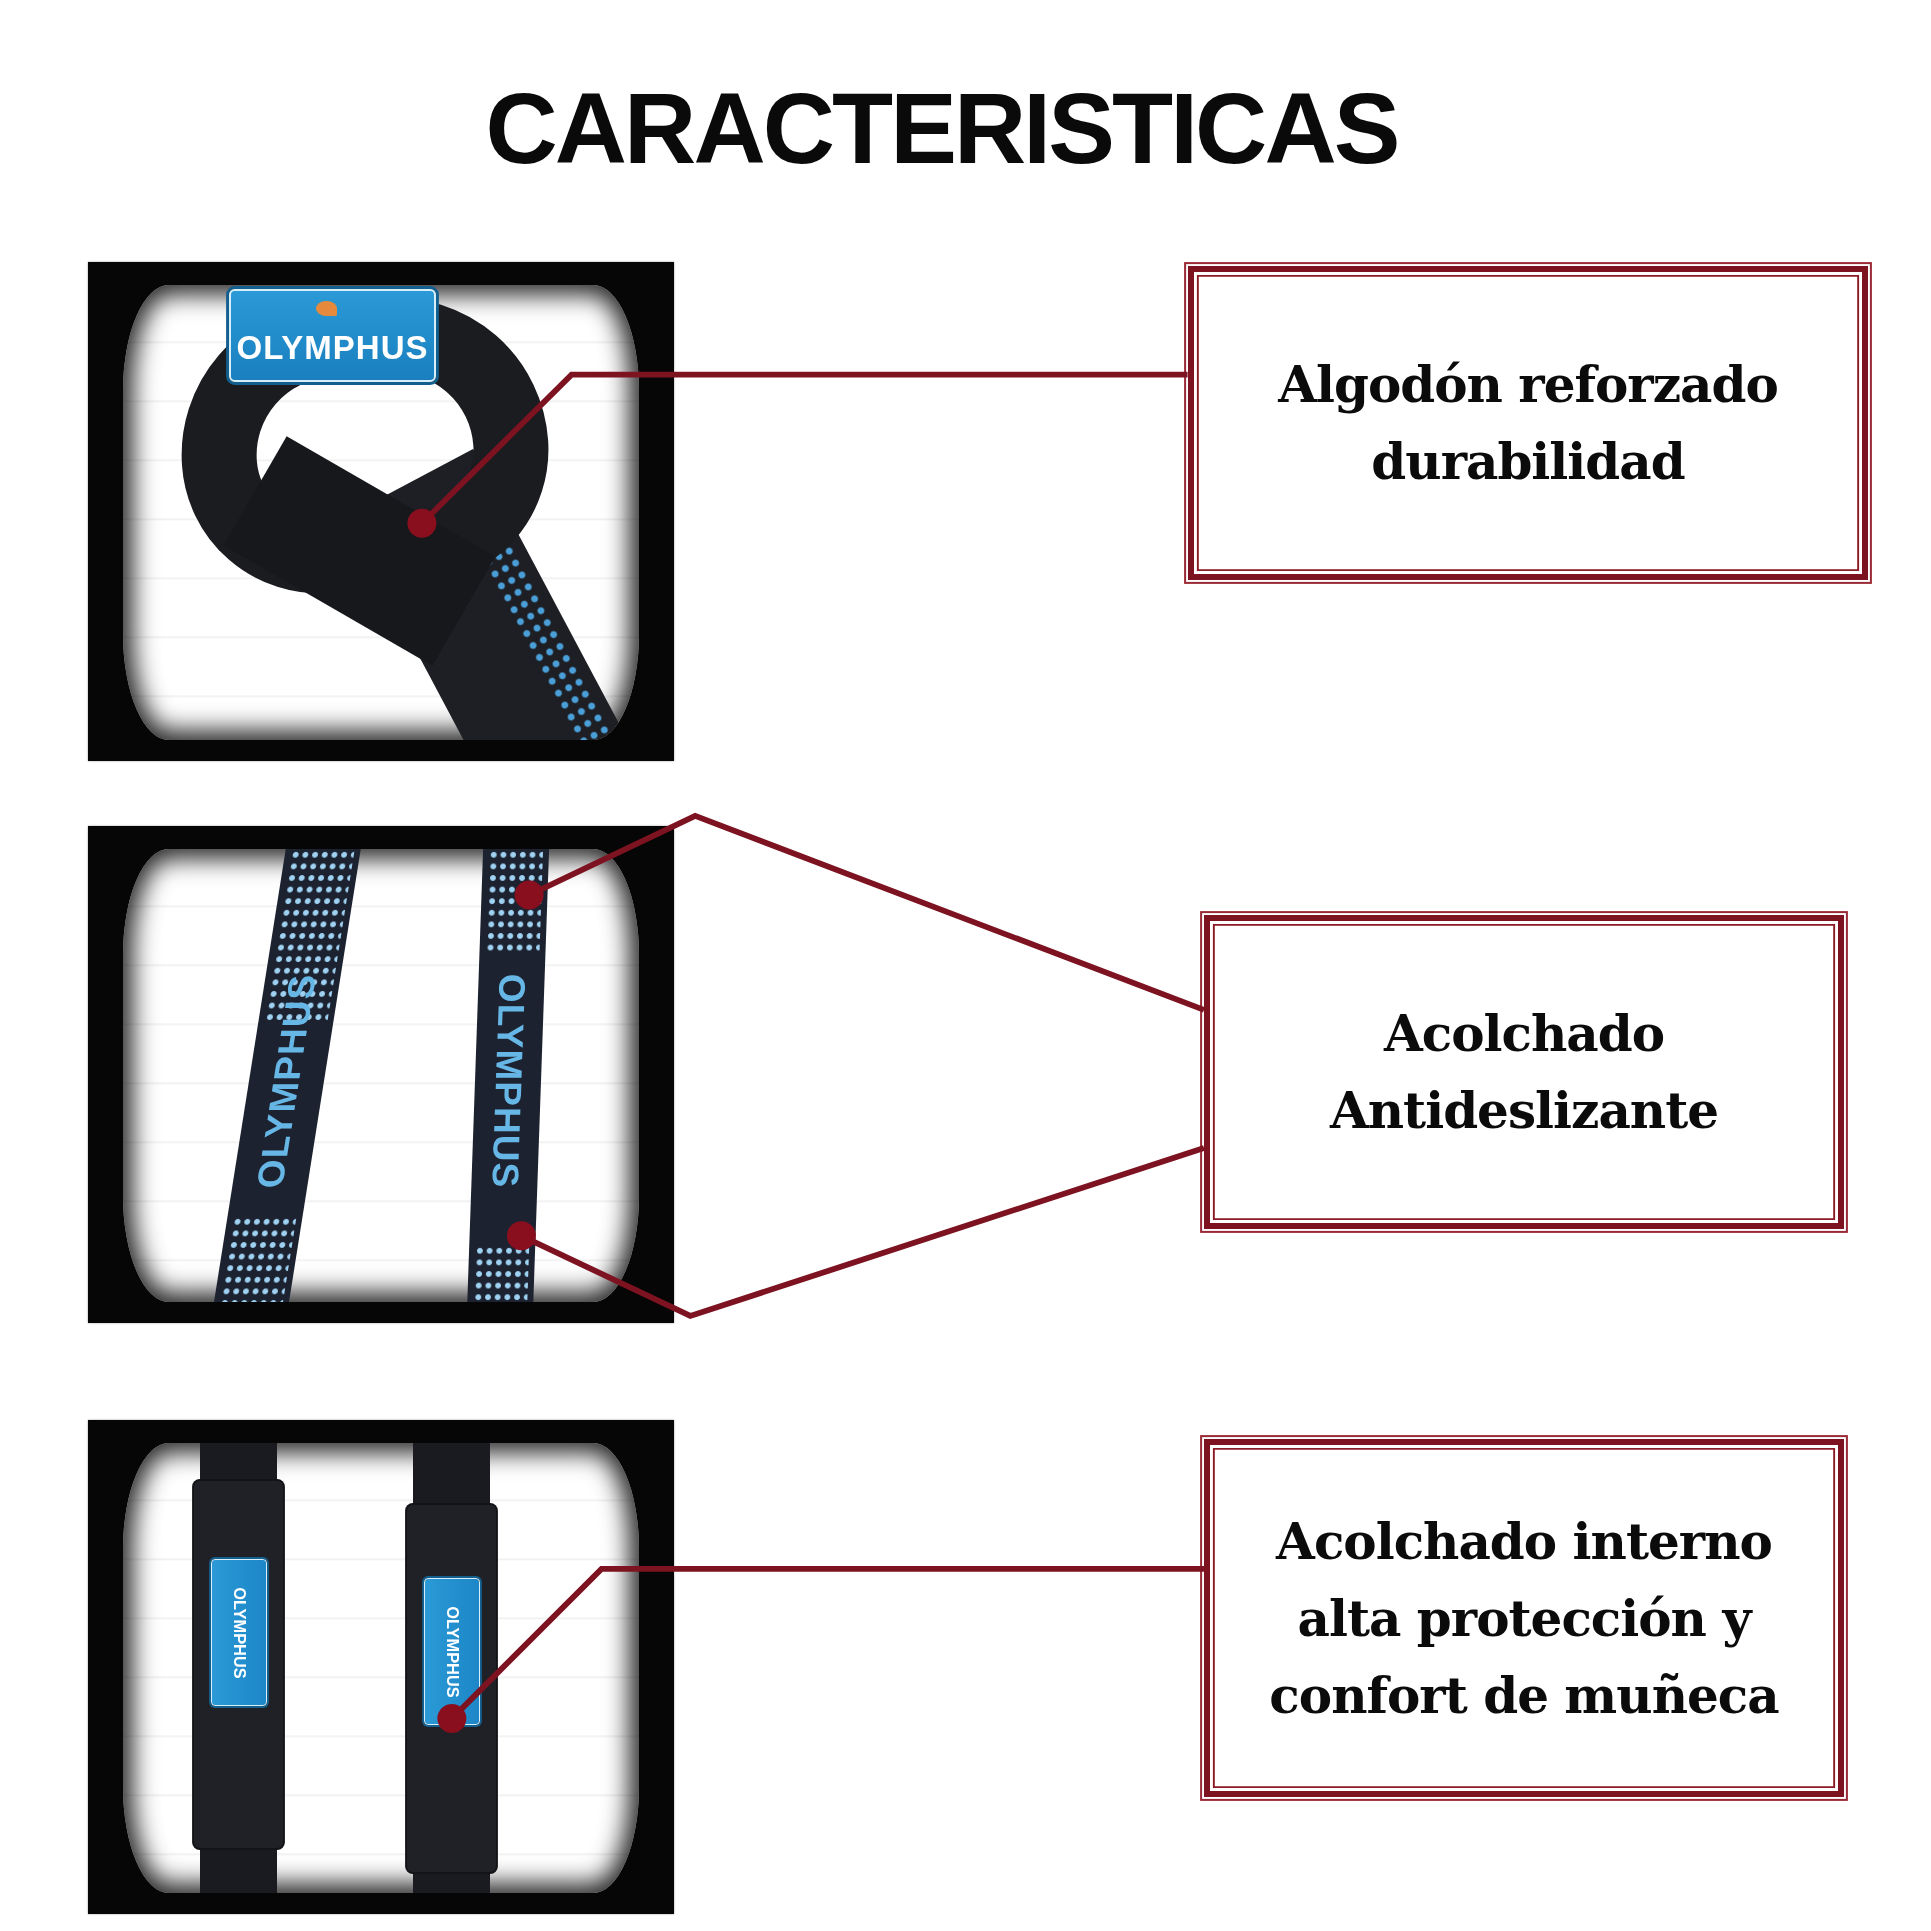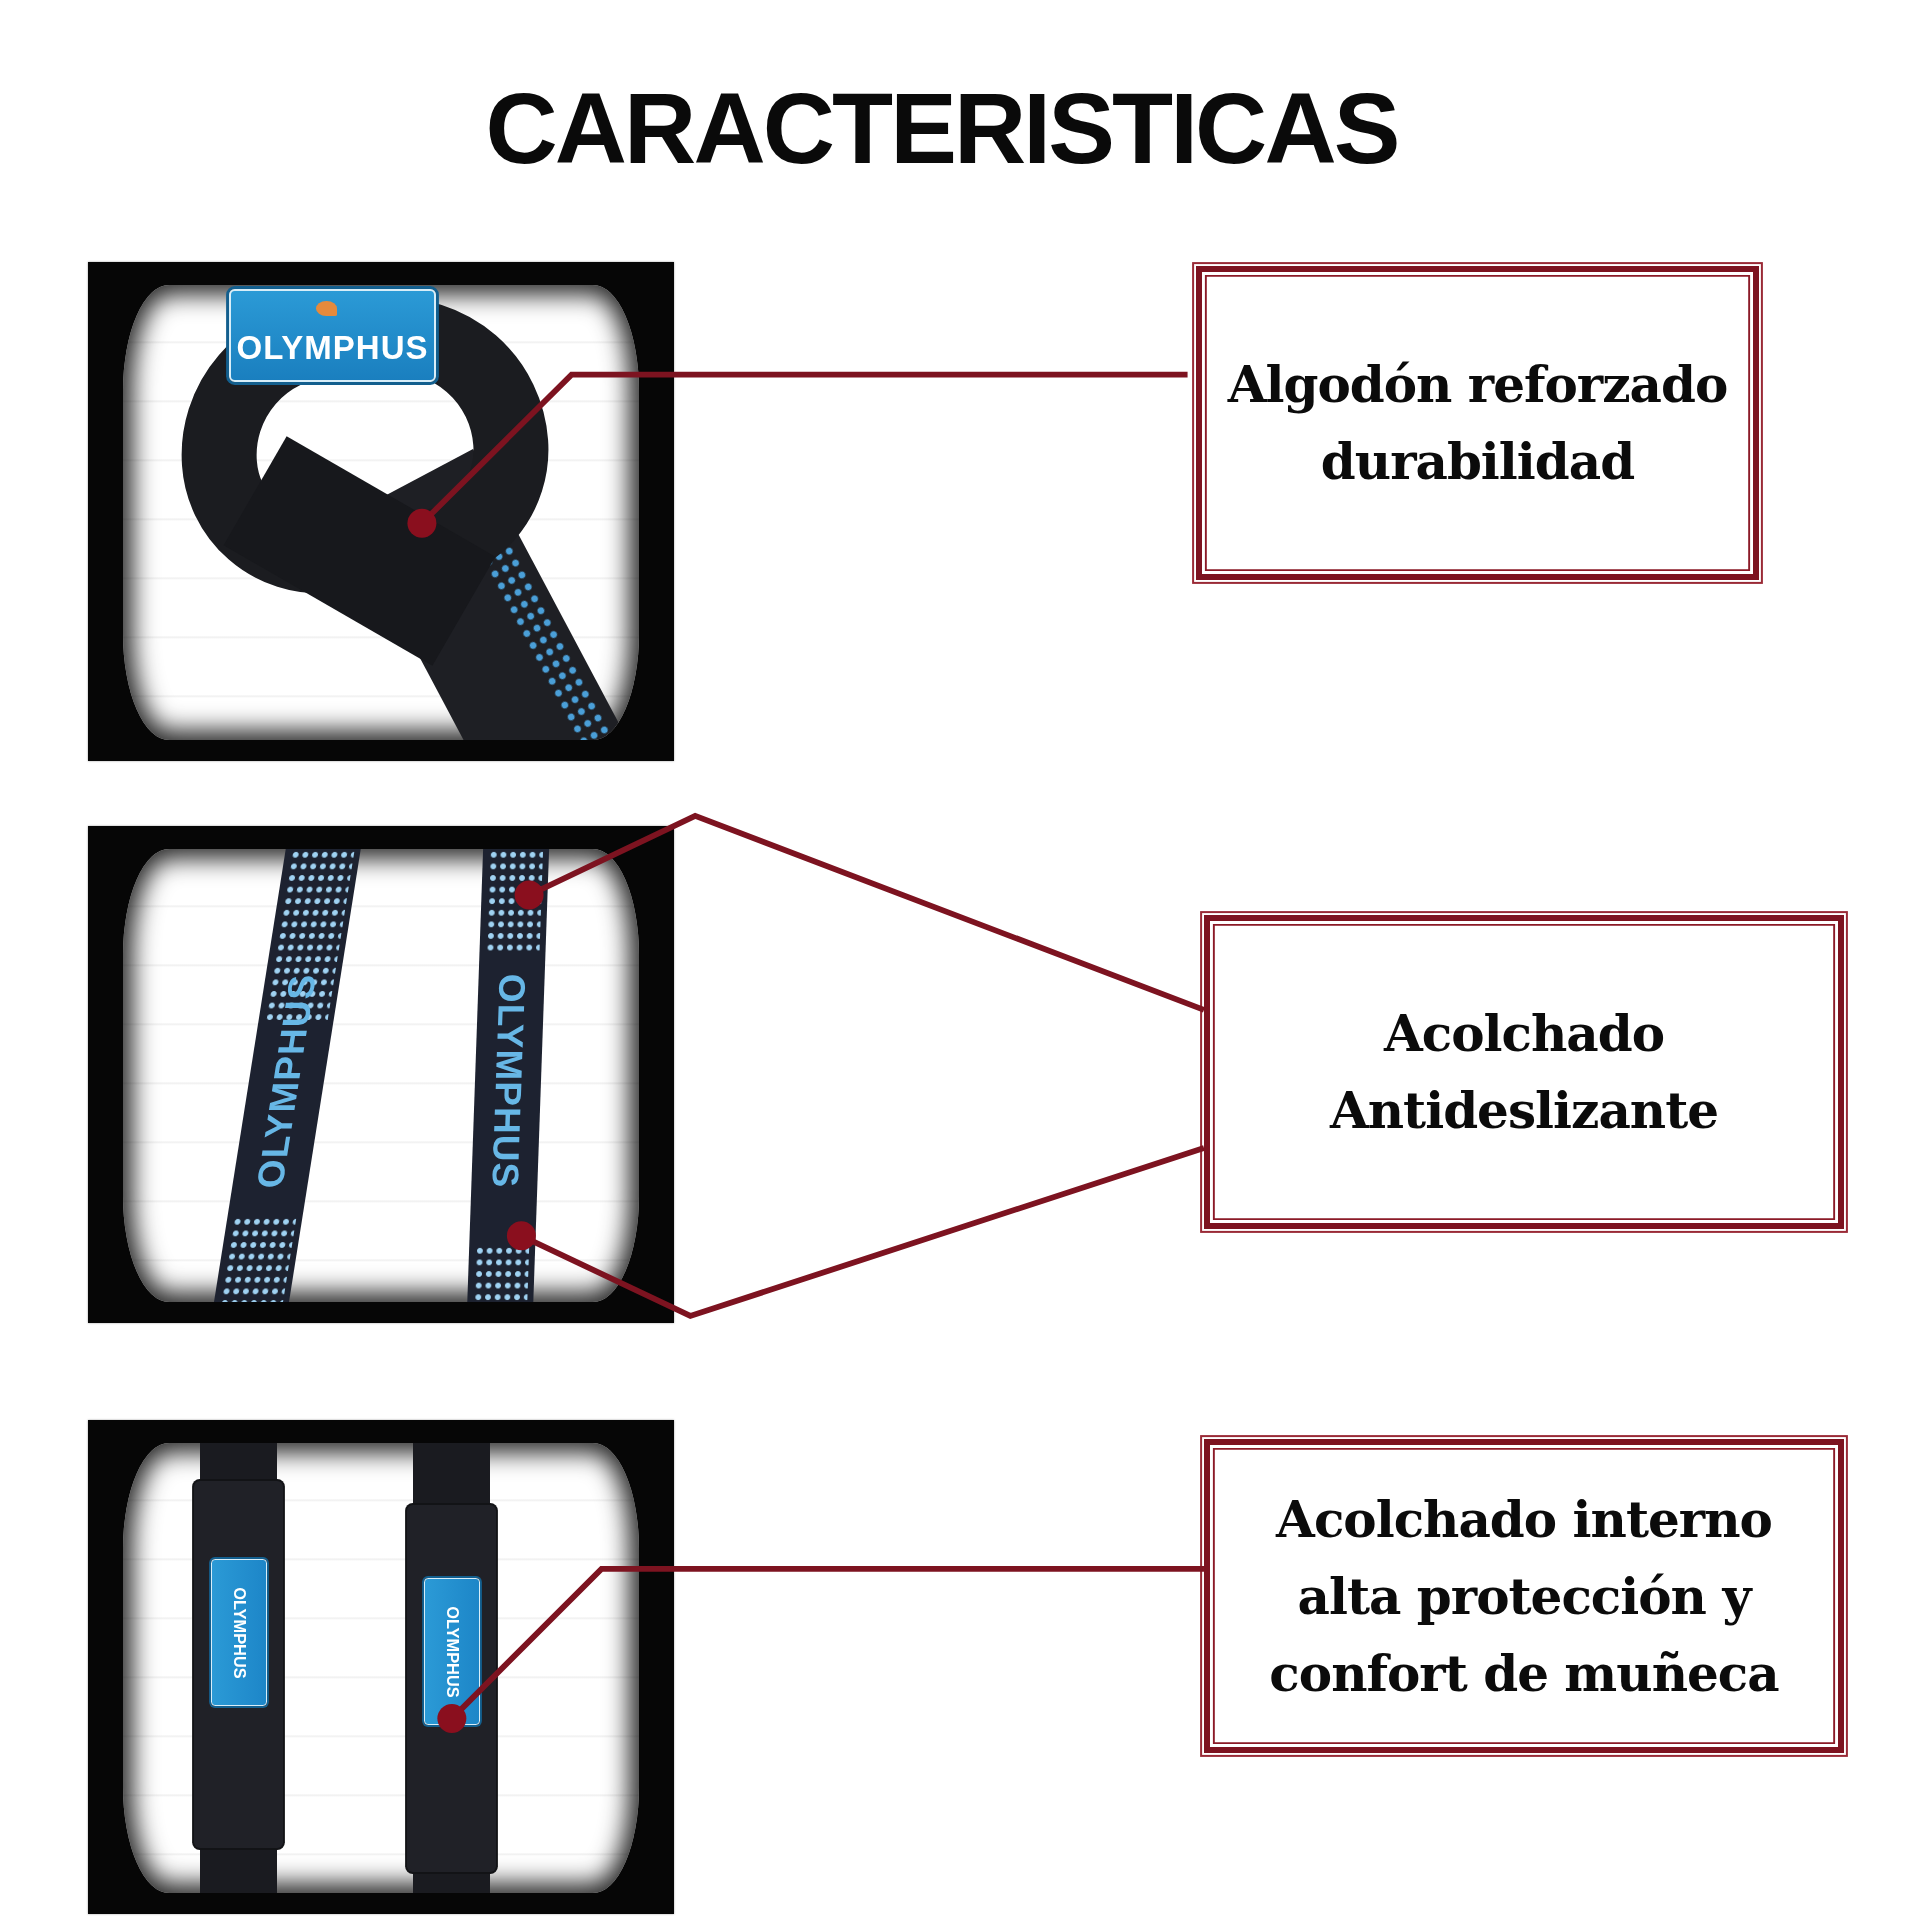--- a/index.html
+++ b/index.html
@@ -159,35 +159,35 @@
       </div>
       <div class="wrap wrap-b">
         <div class="pad" style="top:72px;height:367px;"></div>
         <div class="vbadge" style="top:145px;">
           <span>OLYMPHUS</span>
         </div>
       </div>
     </div>
   </div>
 
-  <div class="fbox" style="left:1188px;top:266px;width:563px;height:314px;margin-left:8px;">
+  <div class="fbox" style="left:1188px;top:266px;width:680px;height:314px;">
     <div class="ftext">
       <div>Algodón reforzado</div>
       <div>durabilidad</div>
     </div>
   </div>
 
   <div class="fbox" style="left:1204px;top:915px;width:640px;height:314px;">
     <div class="ftext">
       <div>Acolchado</div>
       <div>Antideslizante</div>
     </div>
   </div>
 
-  <div class="fbox" style="left:1204px;top:1439px;width:640px;height:314px;">
+  <div class="fbox" style="left:1204px;top:1439px;width:640px;height:358px;">
     <div class="ftext">
       <div>Acolchado interno</div>
       <div>alta protección y</div>
       <div>confort de muñeca</div>
     </div>
   </div>
 
   <svg class="connectors" viewBox="0 0 2000 2000">
     <polyline fill="none" stroke="#7d1320" stroke-width="6" stroke-linejoin="miter" points="437,542 592,388 1230,388"></polyline>
     <circle cy="542" r="15" fill="#8a0f1e" cx="437"></circle>

